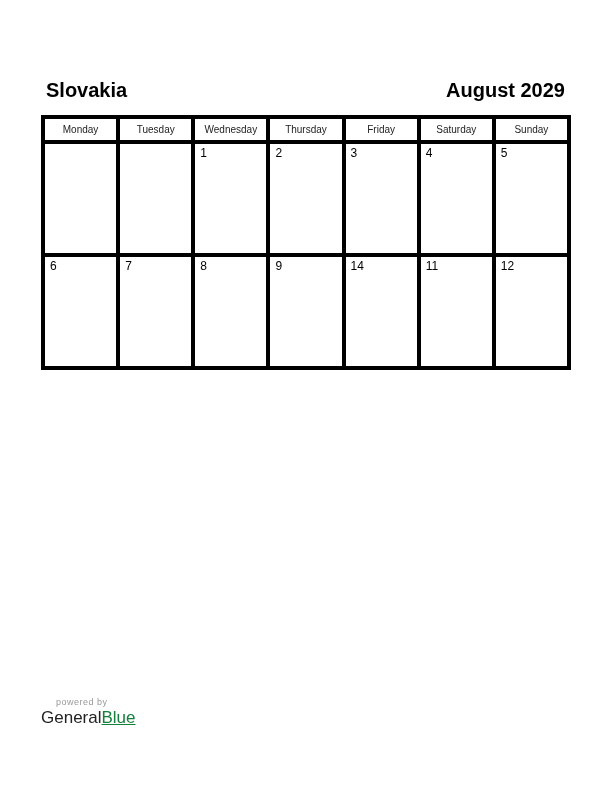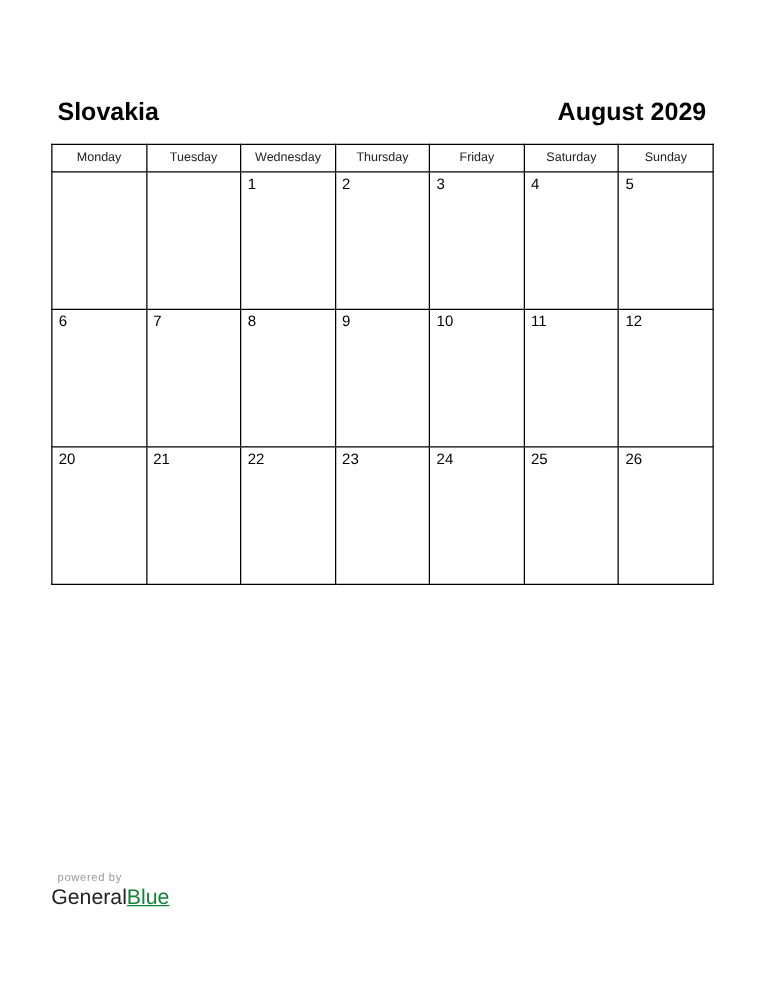--- a/index.html
+++ b/index.html
@@ -1,26 +1,26 @@
 <!DOCTYPE html>
 <html><head>
 <meta charset="utf-8">
 <style>
   html,body{margin:0;padding:0;background:#fff;}
   body{width:612px;height:792px;position:relative;font-family:"Liberation Sans",sans-serif;color:#000;}
   .title{position:absolute;top:79px;font-size:20px;font-weight:bold;}
   .country{left:46px;}
   .month{right:47px;}
   table{position:absolute;left:41px;top:115px;width:530px;border-collapse:collapse;table-layout:fixed;}
-  th,td{border:1px solid #000000;padding:0;}
+  th,td{border:4px solid #000000;padding:0;}
   th{height:21px;font-size:10px;font-weight:normal;text-align:center;color:#222;}
   td{height:109px;vertical-align:top;}
   .num{display:block;font-size:12px;padding:2px 0 0 5px;}
   .ev{display:block;font-size:9px;line-height:13px;padding-left:5px;}
-  .pw{position:absolute;left:46px;top:697px;font-size:9px;color:#999;letter-spacing:0.5px;}
+  .pw{position:absolute;left:56px;top:697px;font-size:9px;color:#999;letter-spacing:0.5px;}
   .logo{position:absolute;left:41px;top:708px;font-size:17px;}
   .g{color:#222;}
   .b{color:#15803d;text-decoration:underline;}
 </style>
 </head>
 <body>
 
 <div class="title country">Slovakia</div>
 <div class="title month">August 2029</div>
 
@@ -67,49 +67,26 @@
         <td>
           <span class="num">7</span>
         </td>
         <td>
           <span class="num">8</span>
         </td>
         <td>
           <span class="num">9</span>
         </td>
         <td>
-          <span class="num">10</span>
+          <span class="num">14</span>
         </td>
         <td>
           <span class="num">11</span>
         </td>
         <td>
           <span class="num">12</span>
-        </td>
-      </tr>
-      <tr>
-        <td>
-          <span class="num">20</span>
-        </td>
-        <td>
-          <span class="num">21</span>
-        </td>
-        <td>
-          <span class="num">22</span>
-        </td>
-        <td>
-          <span class="num">23</span>
-        </td>
-        <td>
-          <span class="num">24</span>
-        </td>
-        <td>
-          <span class="num">25</span>
-        </td>
-        <td>
-          <span class="num">26</span>
         </td>
       </tr>
     </tbody>
 </table>
 
 <div class="pw">powered by</div>
 <div class="logo"><span class="g">General</span><span class="b">Blue</span></div>
 
 </body></html>

